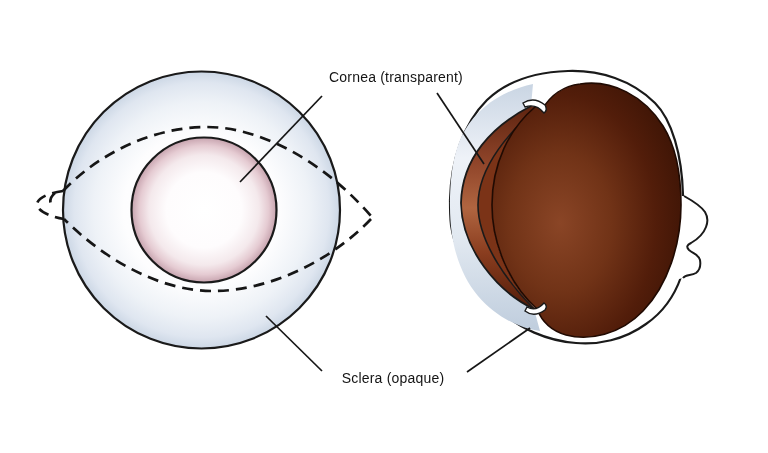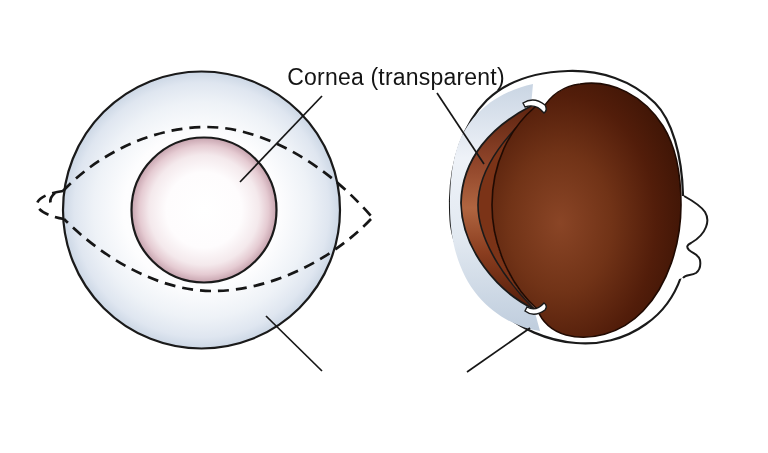--- a/index.html
+++ b/index.html
@@ -19,21 +19,21 @@
     position: absolute;
     left: 0;
     top: 0;
     width: 768px;
     height: 453px;
     display: block;
   }
   .fig-label {
     position: absolute;
     transform: translateX(-50%);
-    font-size: 23px;
+    font-size: 14px;
     line-height: 23px;
     color: #141414;
     white-space: nowrap;
     letter-spacing: 0.2px;
   }
   #cornea-label { left: 396px; top: 66px; }
   #sclera-label { left: 393px; top: 367px; }
 </style>
 </head>
 <body>
@@ -131,14 +131,15 @@
 
     <g stroke="#161616" stroke-width="1.7">
       <line x1="322" y1="96" x2="240" y2="182"></line>
       <line x1="437" y1="93" x2="484" y2="164"></line>
       <line x1="322" y1="371" x2="266" y2="316"></line>
       <line x1="467" y1="372" x2="530" y2="328"></line>
     </g>
   </svg>
 
   <div id="cornea-label" class="fig-label">Cornea (transparent)</div>
+  <div id="sclera-label" class="fig-label">Sclera (opaque)</div>
 
 </div>
 
 </body></html>

